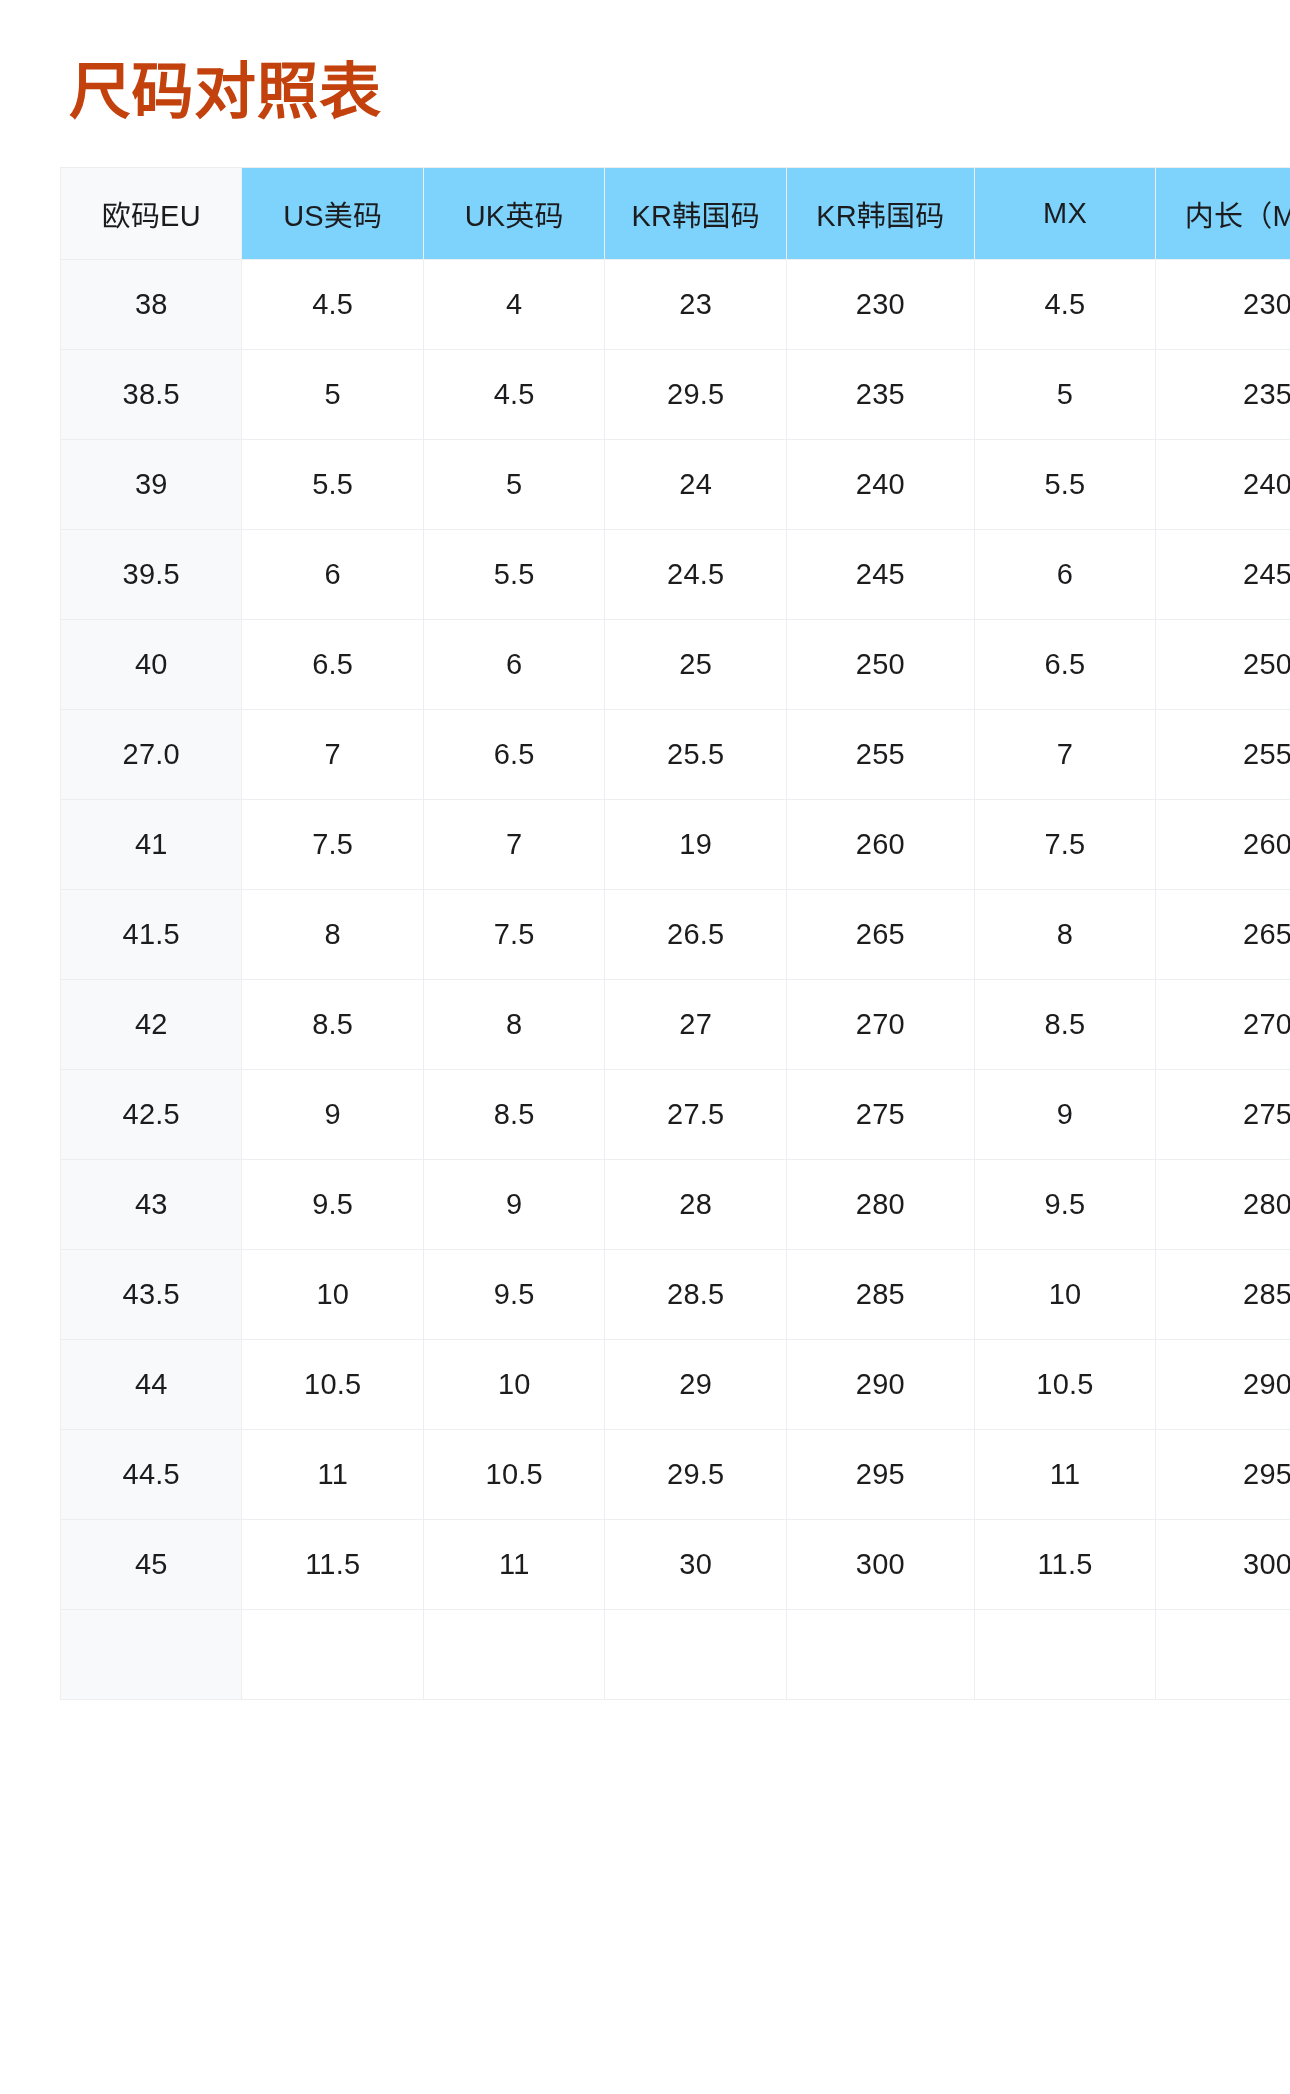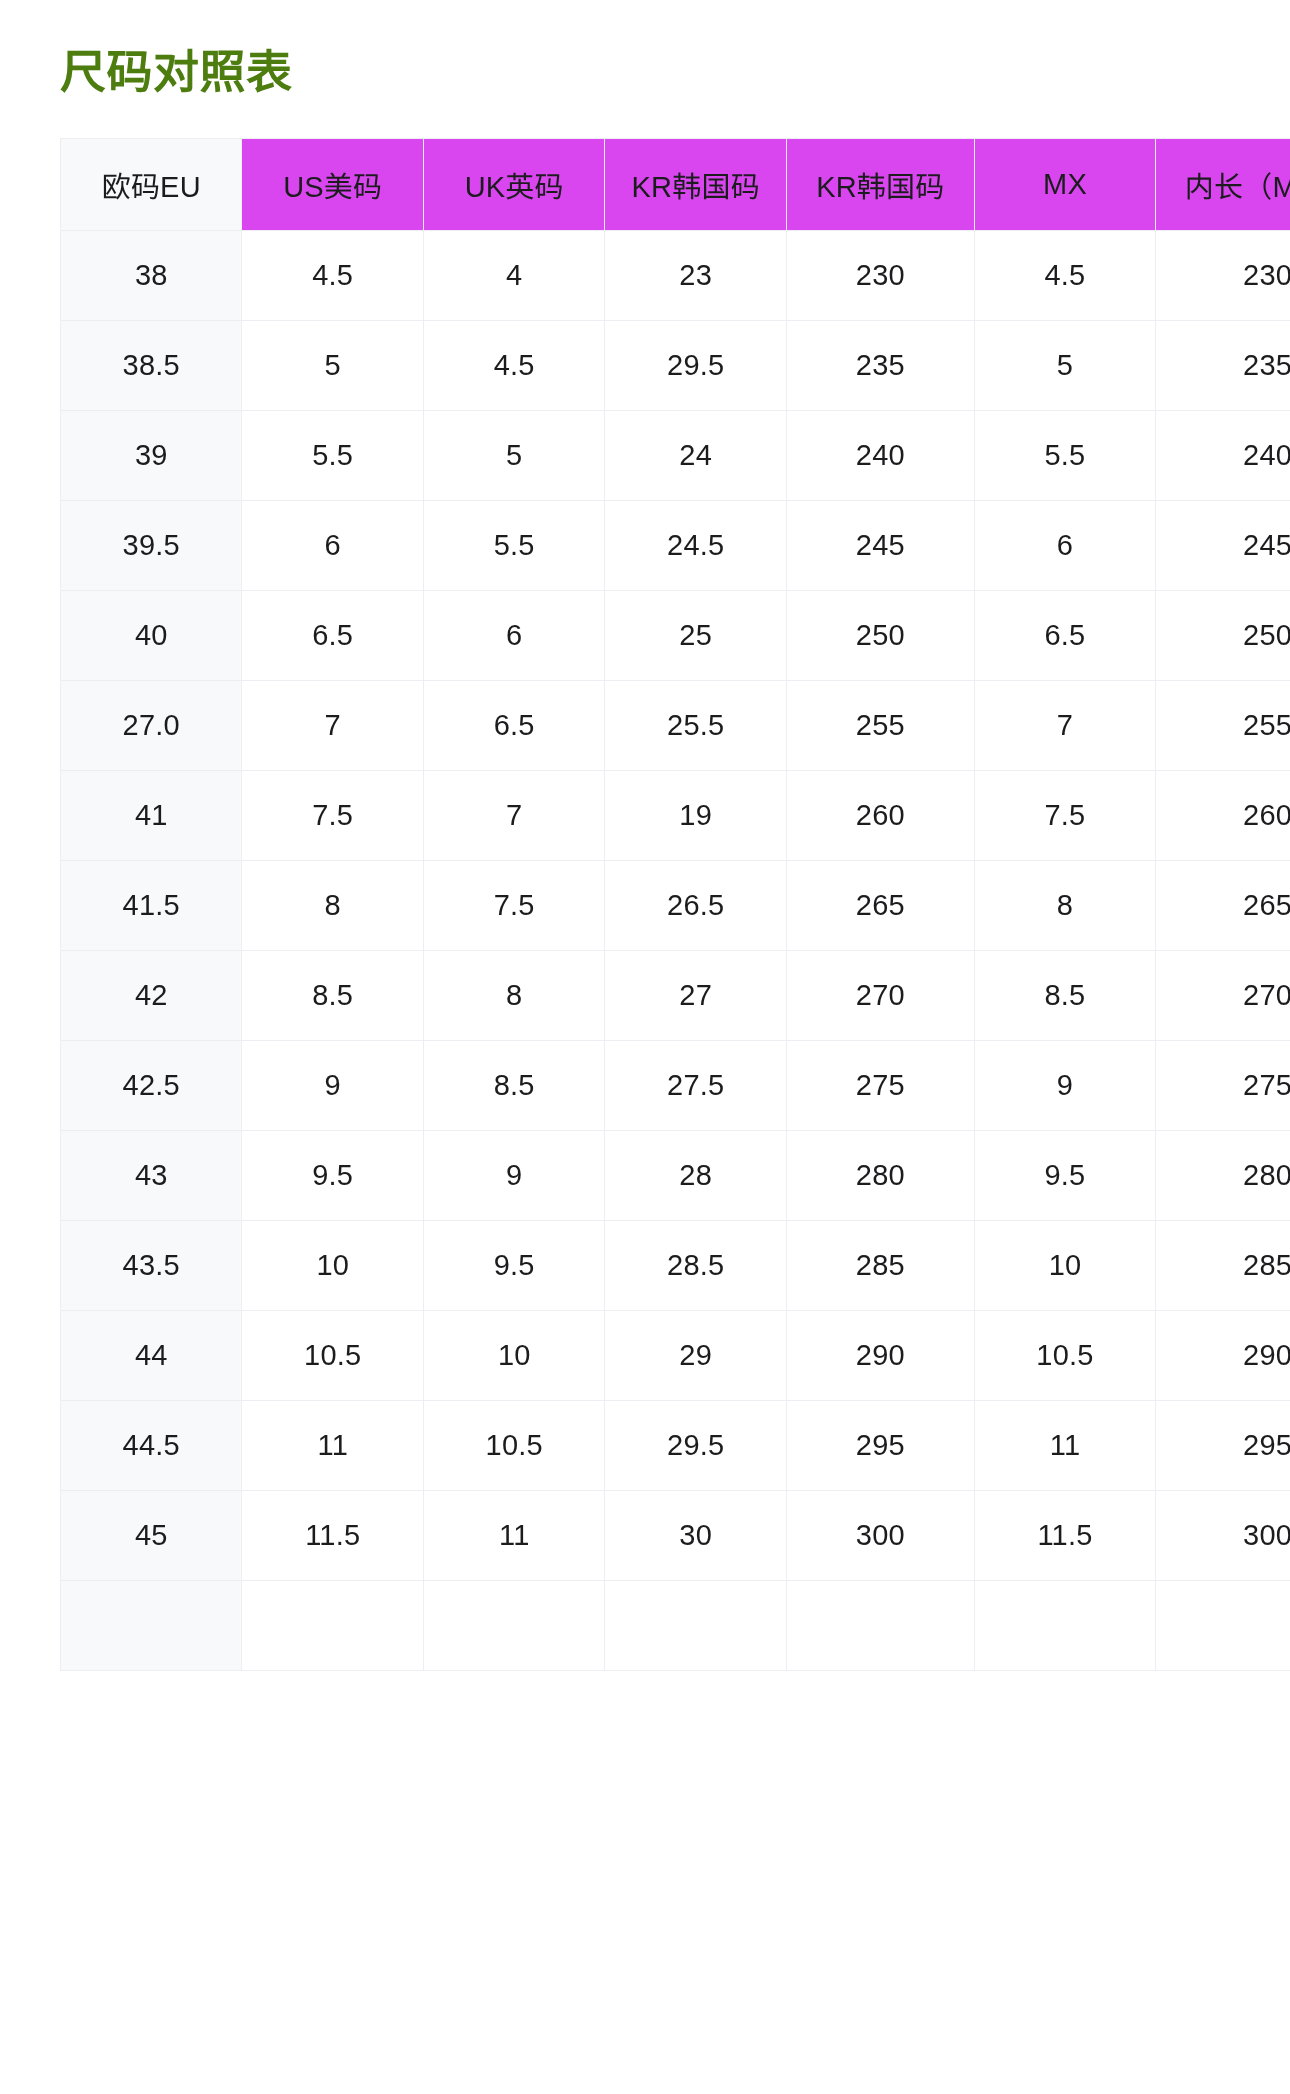--- a/index.html
+++ b/index.html
@@ -18,27 +18,27 @@
   }
 
   .page {
     position: relative;
     width: 1290px;
     height: 2094px;
     box-sizing: border-box;
   }
 
   .page-title {
-    margin: 0;
+    margin: 9px;
     padding: 44px 0 0 60px;
-    font-size: 46px;
+    font-size: 62px;
     line-height: 1.25;
     font-weight: 700;
     letter-spacing: 0.5px;
-    color: #4d7c0f;
+    color: #c2410c;
   }
 
   .table-wrap {
     margin-top: 36px;
     padding-left: 60px;
     width: 1290px;
     box-sizing: border-box;
     overflow: hidden;
   }
 
@@ -61,21 +61,21 @@
   table.size-table td {
     border: 1px solid #eceef1;
     text-align: center;
     vertical-align: middle;
     padding: 0 6px;
     box-sizing: border-box;
     white-space: nowrap;
   }
 
   table.size-table thead th {
-    background: #d946ef;
+    background: #7dd3fc;
     height: 92px;
     font-size: 29px;
     font-weight: 500;
     color: #1c1c1e;
     letter-spacing: 0.2px;
   }
 
   table.size-table tbody td {
     height: 90px;
     font-size: 29px;

